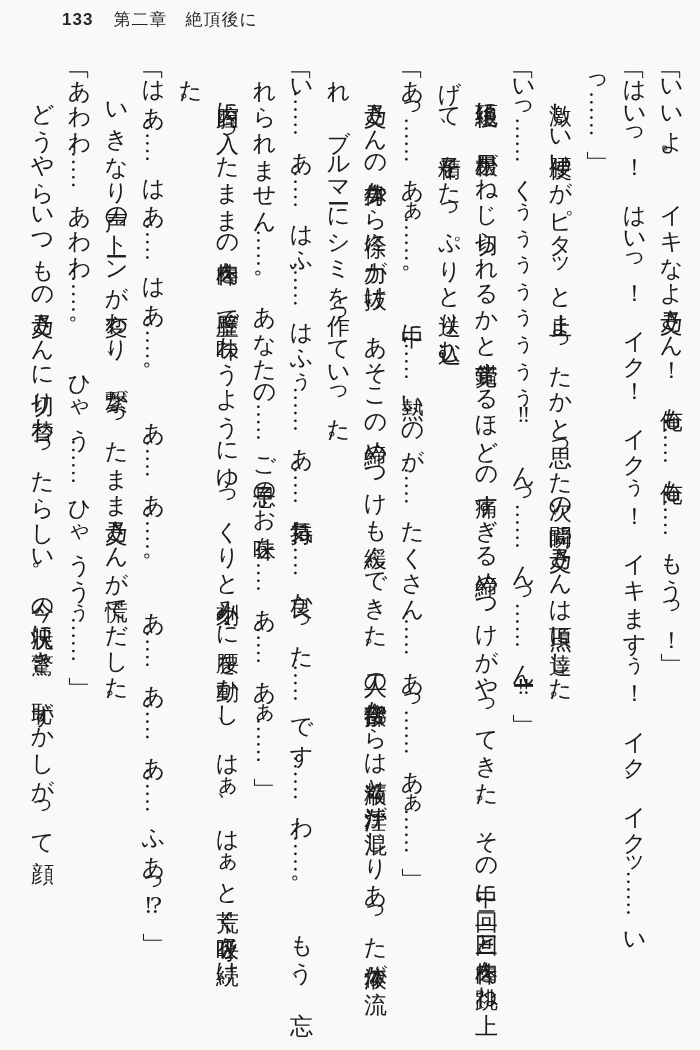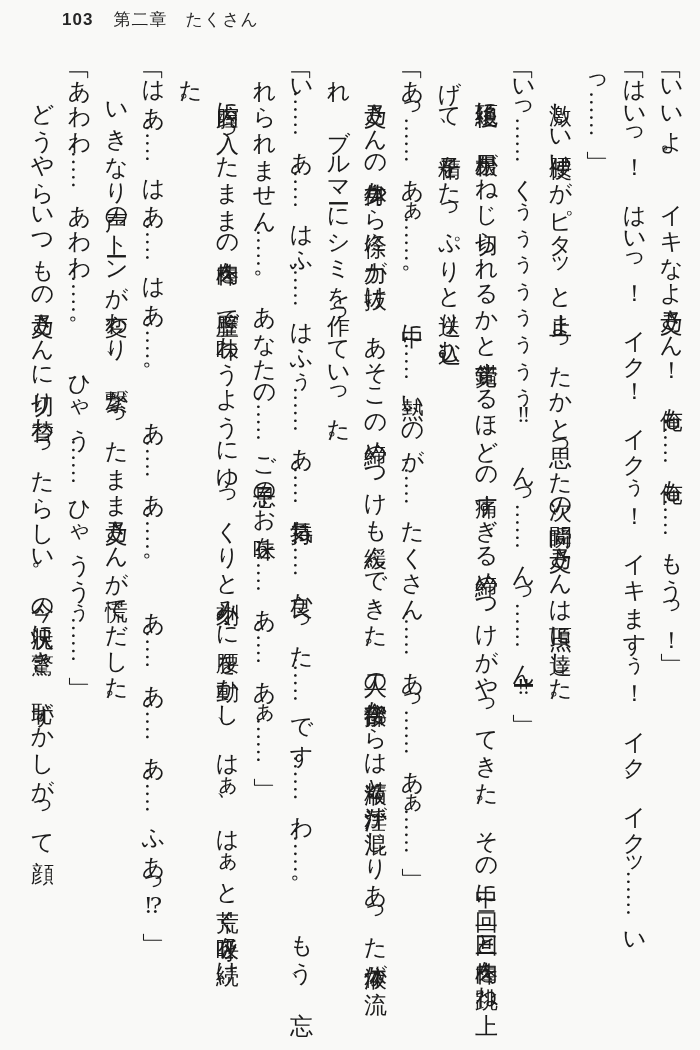--- a/index.html
+++ b/index.html
@@ -53,22 +53,22 @@
   .text-area p.indent {
     text-indent: 1em;
   }
 </style>
 </head>
 <body>
 
 <div class="page">
 
   <header class="page-header">
-    <span class="page-number">103</span>
-    <span class="chapter-title">第二章　たくさん</span>
+    <span class="page-number">133</span>
+    <span class="chapter-title">第二章　絶頂後に</span>
   </header>
 
   <main class="text-area" id="text-area">
       <p>「いいよ。　イキなよ文乃さん！　俺も……俺も……もうっ！」</p>
       <p>「はいっ！　はいっ！　イク！　イクぅ！　イキますぅ！　イク、イクッ……いっ……」</p>
       <p class="indent">激しい腰使いがピタッと止まったかと思った次の瞬間、文乃さんは頂点に達した。</p>
       <p>「いっ……くぅぅぅぅぅぅぅぅ‼　んっ……んっ……んーーー‼」</p>
       <p class="indent">絶頂後に、男根がねじ切られるかと錯覚するほどの痛すぎる締めつけがやってきた。その中に二回、三回と肉棒を跳ね上げて、精子をたっぷりと送り込む。</p>
       <p>「あっ……あぁ……。　中に……熱いのが……たくさん……あっ……あぁ……」</p>
       <p class="indent">文乃さんの身体から徐々に力が抜け、あそこの締めつけも緩んできた。二人の接合部からは精液と淫汁が混じりあった液体が流れ、ブルマーにシミを作っていった。</p>

